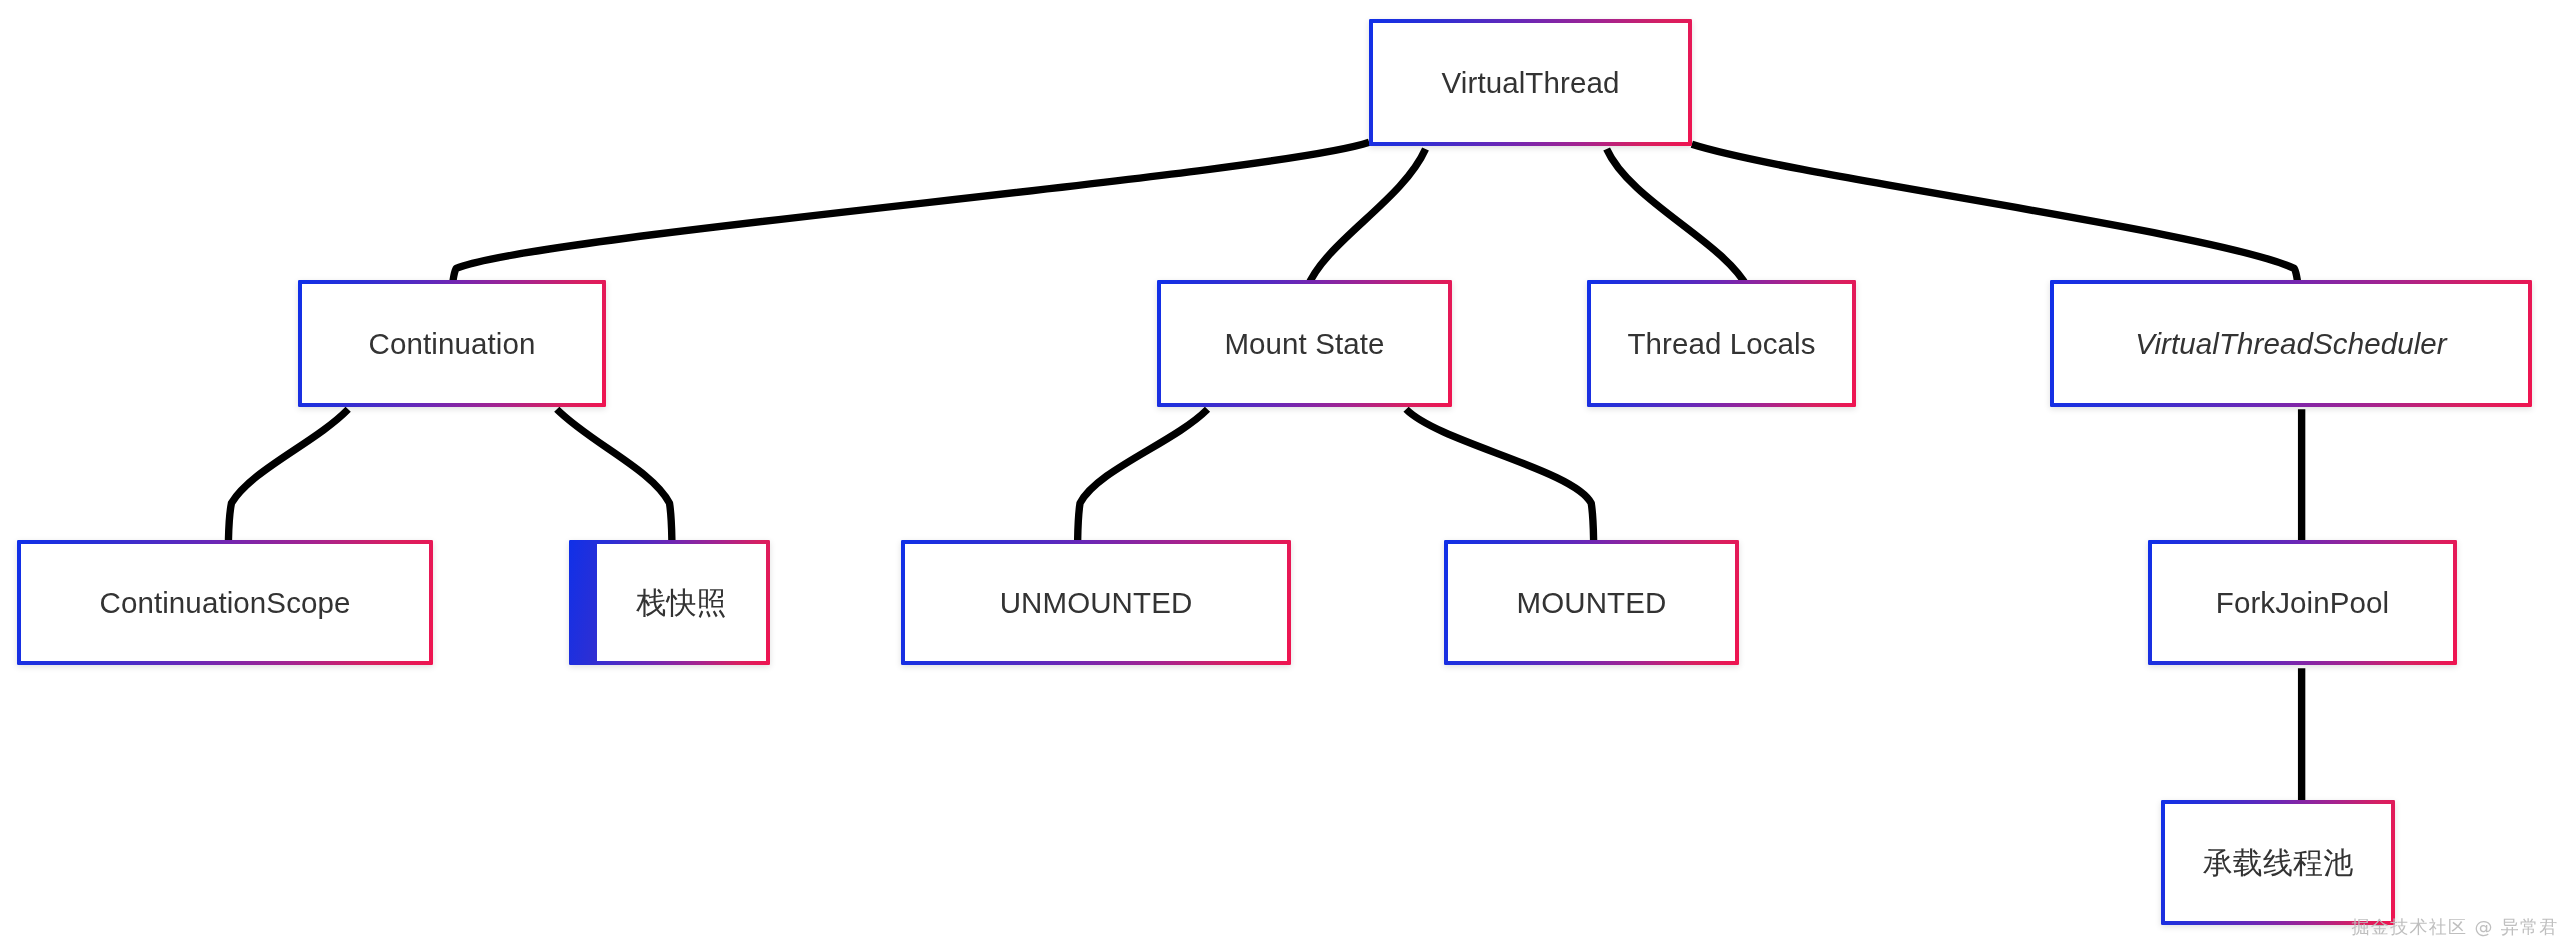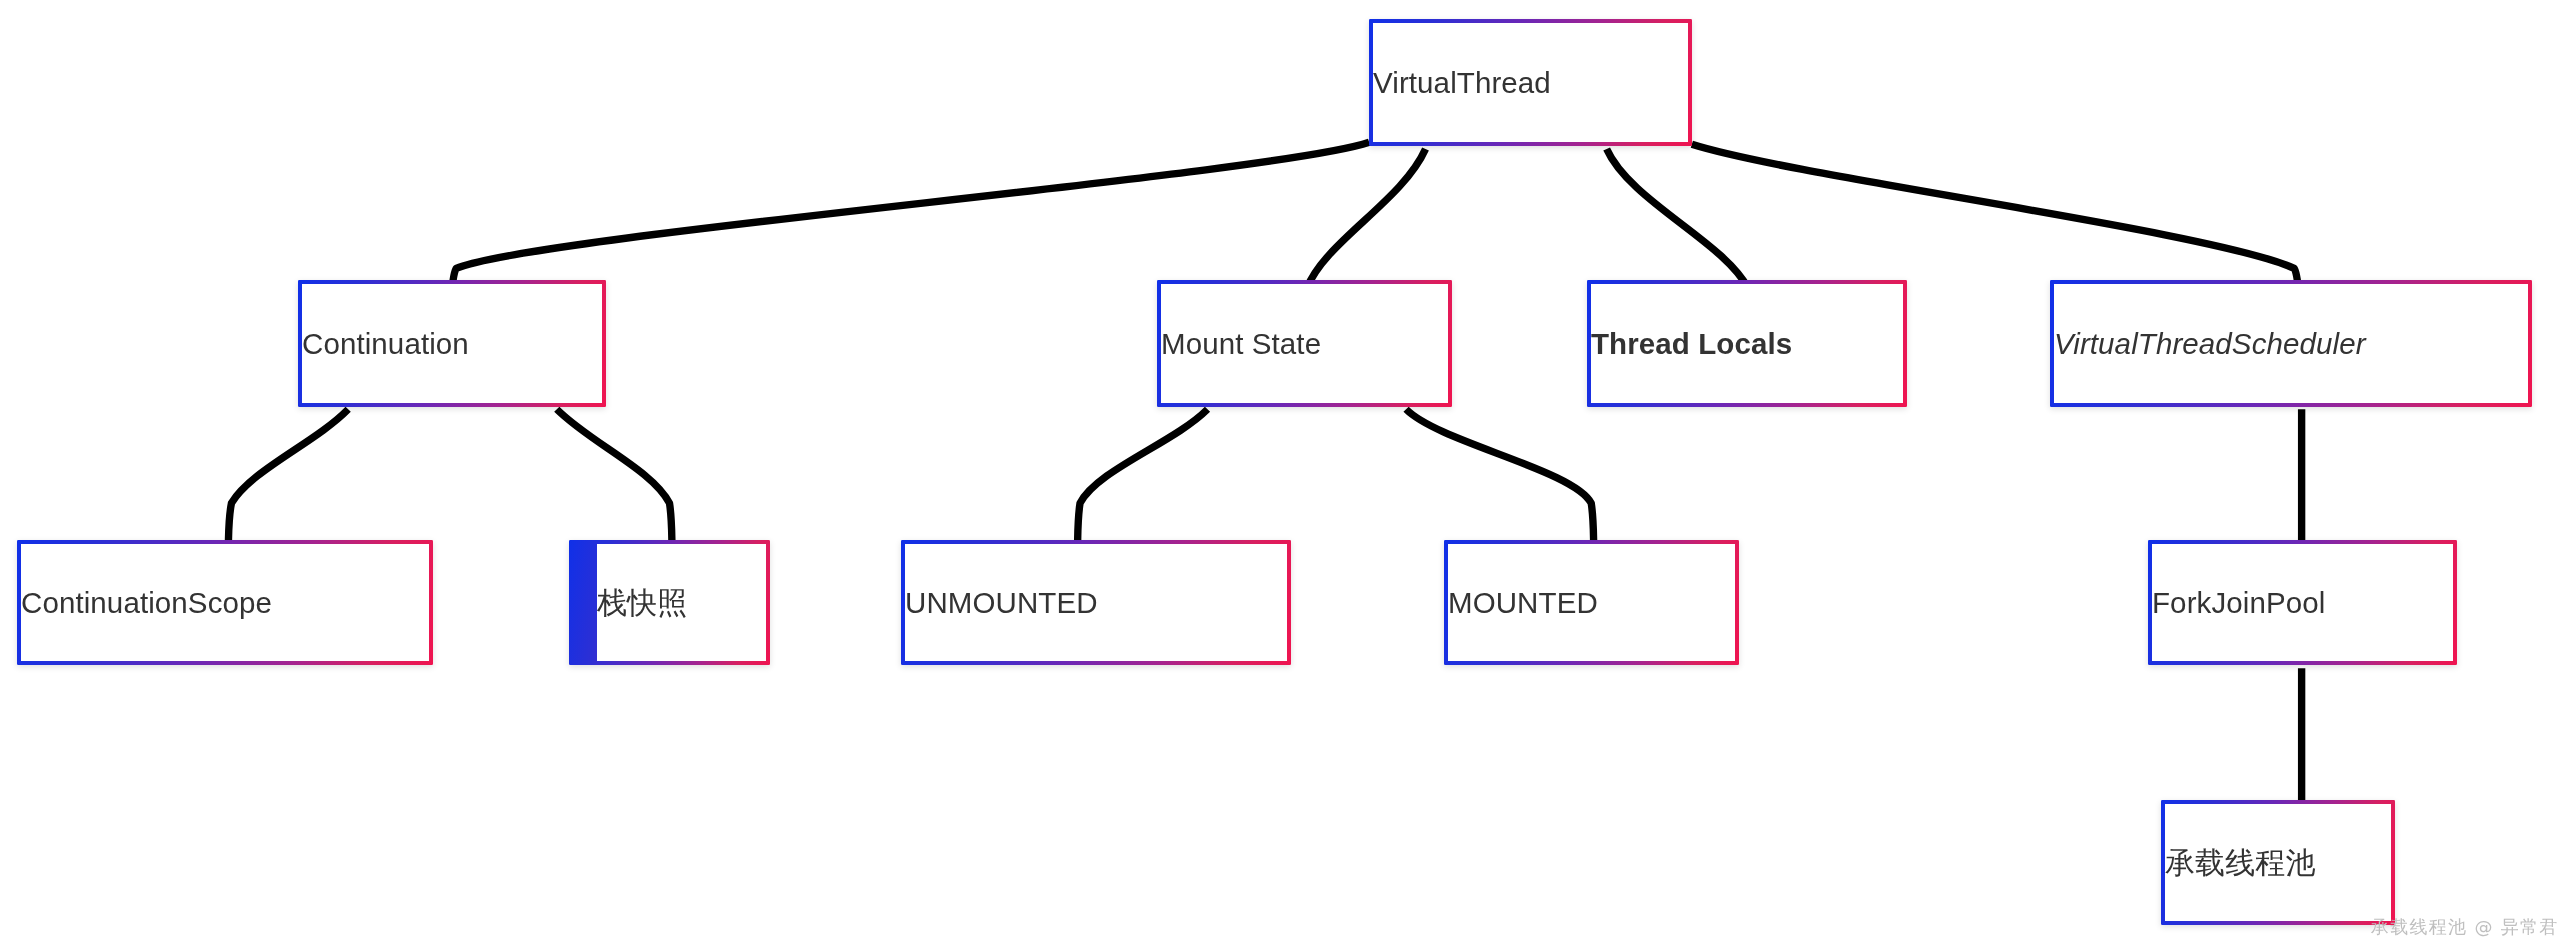--- a/index.html
+++ b/index.html
@@ -28,20 +28,21 @@
     pointer-events: none;
   }
   .node {
     position: absolute;
     box-sizing: border-box;
     background: #ffffff;
     border: 4.7px solid transparent;
     border-radius: 1.3px;
     display: flex;
     align-items: center;
+    justify-content: center;
     
     background-image:
       linear-gradient(#ffffff, #ffffff),
       linear-gradient(100deg, #1030e8 0%, #2a2fd6 18%, #6b27b6 45%, #a5238f 68%, #d81f60 86%, #ef1450 100%);
     background-origin: border-box;
     background-clip: content-box, border-box;
     box-shadow: 0 2px 6px rgba(0,0,0,0.13);
   }
   .node .label {
     font-size: 29.5px;
@@ -94,21 +95,21 @@
   <div id="node-layer">
       <div class="node" style="left: 1369px; top: 19px; width: 323px; height: 127px;">
         <span class="label">VirtualThread</span>
       </div>
       <div class="node" style="left: 298px; top: 280px; width: 308px; height: 127px;">
         <span class="label">Continuation</span>
       </div>
       <div class="node" style="left: 1157px; top: 280px; width: 295px; height: 127px;">
         <span class="label">Mount State</span>
       </div>
-      <div class="node" style="left: 1587px; top: 280px; width: 320px; height: 127px; font-weight: bold;">
+      <div class="node" style="left: 1587px; top: 280px; width: 269px; height: 127px;">
         <span class="label">Thread Locals</span>
       </div>
       <div class="node" style="left: 2050px; top: 280px; width: 482px; height: 127px; font-style: italic;">
         <span class="label">VirtualThreadScheduler</span>
       </div>
       <div class="node" style="left: 17px; top: 540px; width: 416px; height: 125px;">
         <span class="label">ContinuationScope</span>
       </div>
       <div class="node" style="left: 569px; top: 540px; width: 201px; height: 125px; padding-left: 24px;">
         <span class="label cjk">栈快照</span>
@@ -120,16 +121,16 @@
         <span class="label">MOUNTED</span>
       </div>
       <div class="node" style="left: 2148px; top: 540px; width: 309px; height: 125px;">
         <span class="label">ForkJoinPool</span>
       </div>
       <div class="node" style="left: 2161px; top: 800px; width: 234px; height: 125px;">
         <span class="label cjk">承载线程池</span>
       </div>
     </div>
 
-  <div id="watermark">承载线程池 @ 异常君</div>
+  <div id="watermark">掘金技术社区 @ 异常君</div>
 
 </div>
 
 
 </body></html>

